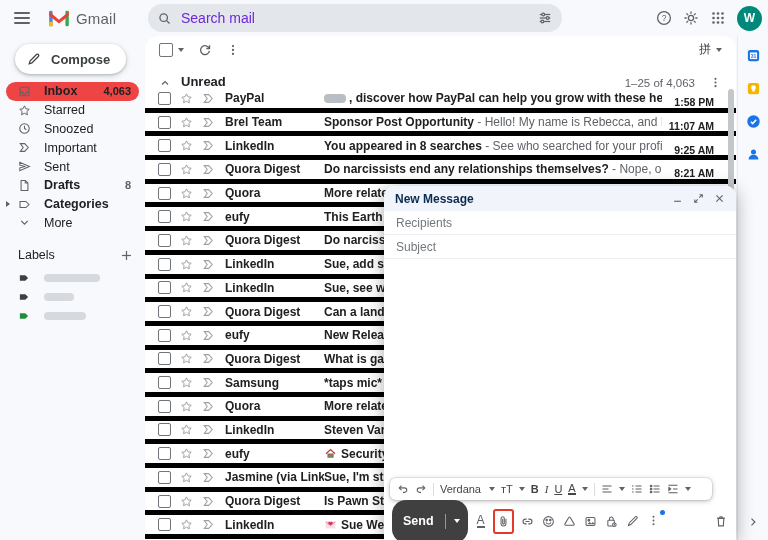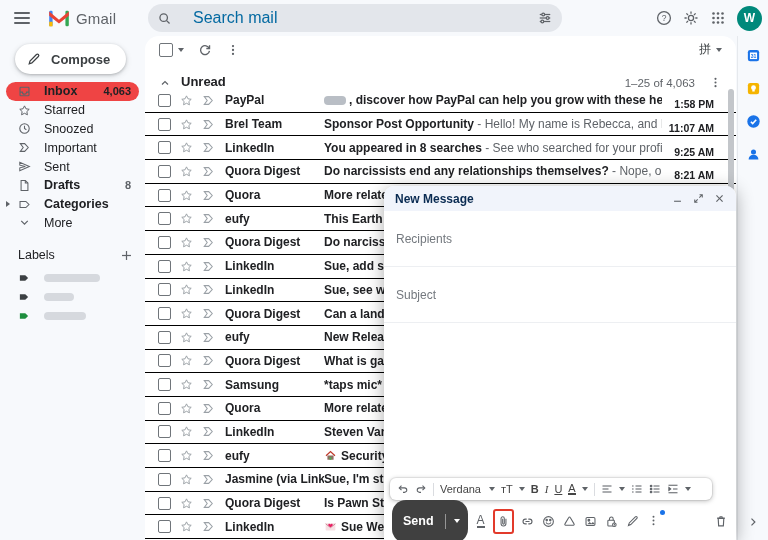--- a/index.html
+++ b/index.html
@@ -7,21 +7,21 @@
   .ic{display:inline-flex;align-items:center;justify-content:center;color:#5f6368;flex:none;}
   .ic svg{width:100%;height:100%;display:block;}
   .tri{width:0;height:0;border-left:3.5px solid transparent;border-right:3.5px solid transparent;border-top:4px solid #5f6368;display:inline-block;flex:none;}
   
   .topbar{position:absolute;top:0;left:0;width:768px;height:36px;display:flex;align-items:center;}
   .hamburger{width:16px;height:12px;margin-left:14px;display:flex;flex-direction:column;justify-content:space-between;cursor:pointer;}
   .hamburger i{height:1.8px;background:#5f6368;border-radius:1px;}
   .logo{margin-left:18px;width:22px;height:17px;}
   .appname{font-size:15px;color:#5f6368;margin-left:6px;letter-spacing:.2px;}
   .search{position:absolute;left:148px;top:4px;width:414px;height:28px;background:#e3e6eb;border-radius:14px;display:flex;align-items:center;padding:0 10px;box-sizing:border-box;}
-  .search .ph{font-size:16px;color:#0369a1;margin-left:22px;flex:1;}
+  .search .ph{font-size:14px;color:#6d28d9;margin-left:10px;flex:1;}
   .tb-right{position:absolute;right:6px;top:0;height:36px;display:flex;align-items:center;gap:11px;}
   .tb-right .ic{width:16px;height:16px;cursor:pointer;}
   .avatar{width:25px;height:25px;border-radius:50%;background:#00897b;color:#fff;font-size:12px;font-weight:bold;display:flex;align-items:center;justify-content:center;cursor:pointer;}
   
   .sidebar{position:absolute;left:0;top:36px;width:145px;bottom:0;}
   .compose-btn{position:absolute;left:15px;top:8px;height:30px;background:#fff;border-radius:16px;display:flex;align-items:center;padding:0 16px 0 12px;gap:10px;box-shadow:0 1px 3px rgba(60,64,67,.3),0 2px 6px rgba(60,64,67,.15);cursor:pointer;}
   .compose-btn span{font-size:13px;font-weight:bold;color:#3c4043;}
   .nav{position:absolute;left:6px;top:46px;width:133px;}
   .nav-item{height:18.8px;display:flex;align-items:center;border-radius:10px;padding:0 8px 0 12px;position:relative;font-size:12.5px;color:#202124;cursor:pointer;box-sizing:border-box;}
   .nav-item .ic{width:13px;height:13px;margin-right:13px;}
@@ -42,21 +42,21 @@
   .list-toolbar{height:27px;display:flex;align-items:center;padding:0 14px;}
   .cb{width:12px;height:12px;border:1.5px solid #70757a;border-radius:2px;background:#fff;cursor:pointer;flex:none;}
   .list-toolbar .ic{width:14px;height:14px;margin-left:14px;cursor:pointer;}
   .inputtools{margin-left:auto;display:flex;align-items:center;gap:5px;font-size:12px;color:#3c4043;cursor:pointer;}
   .section-h{height:26px;display:flex;align-items:flex-end;padding:0 14px;}
   .section-h .ic{width:12px;height:12px;margin-right:10px;cursor:pointer;}
   .section-title{font-size:13px;font-weight:bold;color:#202124;}
   .pager{margin-left:auto;font-size:11.5px;color:#5f6368;}
   .section-h .more{width:13px;height:13px;margin-left:14px;margin-right:0;}
   .rows{position:absolute;top:53px;left:0;right:0;bottom:0;overflow:hidden;}
-  .row{height:23.7px;display:flex;align-items:center;padding:0 22px 0 13px;border-bottom:1px solid #000000;box-sizing:border-box;cursor:pointer;}
+  .row{height:23.7px;display:flex;align-items:center;padding:0 22px 0 13px;border-bottom:5px solid #000000;box-sizing:border-box;cursor:pointer;}
   .row .cb{width:11px;height:11px;}
   .row .ic{width:13px;height:13px;margin-left:9px;color:#9aa0a6;}
   .row .sender{width:99px;margin-left:10px;font-size:12px;font-weight:bold;color:#202124;white-space:nowrap;overflow:hidden;flex:none;}
   .row .line{flex:1;display:flex;align-items:center;font-size:12px;white-space:nowrap;overflow:hidden;min-width:0;}
   .blurpill{display:none;width:22px;height:9px;border-radius:4px;background:#b9bec5;margin-right:3px;flex:none;}
   .subj-ic{display:none;width:13px;height:13px;margin-right:4px;}
   .subject{font-weight:bold;color:#202124;}
   .snippet{color:#5f6368;white-space:pre;}
   .dots{color:#5f6368;margin-left:auto;padding-left:8px;}
   .time{width:52px;text-align:right;font-size:10.5px;font-weight:bold;color:#202124;flex:none;margin-top:8px;}
@@ -64,21 +64,21 @@
   
   .rail{position:absolute;right:0;top:36px;width:31px;bottom:0;border-left:1px solid #e6e9ed;display:flex;flex-direction:column;align-items:center;padding-top:12px;gap:18px;box-sizing:border-box;}
   .rail .app{width:15px;height:15px;cursor:pointer;}
   .rail-toggle{position:absolute;bottom:12px;left:9px;width:12px;height:12px;cursor:pointer;}
   
   .compose{position:absolute;left:384px;top:186px;width:352px;bottom:0;background:#fff;border-radius:10px 10px 0 0;box-shadow:0 3px 18px rgba(0,0,0,.33);z-index:10;}
   .c-head{height:25px;background:#f1f4fb;border-radius:10px 10px 0 0;display:flex;align-items:center;padding:0 11px;}
   .c-title{font-size:12px;font-weight:bold;color:#0a2b52;}
   .c-ctrl{margin-left:auto;display:flex;align-items:center;gap:10px;}
   .c-ctrl .ic{width:11px;height:11px;cursor:pointer;}
-  .c-field{height:23px;display:flex;align-items:center;padding:16px 12px;border-bottom:1px solid #edeff2;font-size:12px;color:#73787e;cursor:text;}
+  .c-field{height:23px;display:flex;align-items:center;padding:0 12px;border-bottom:1px solid #edeff2;font-size:12px;color:#73787e;cursor:text;}
   .fmtbar{position:absolute;left:6px;bottom:40px;width:322px;height:22px;background:#fff;border-radius:6px;box-shadow:0 0 0 1px rgba(0,0,0,.06),0 1px 5px rgba(0,0,0,.28);display:flex;align-items:center;padding:0 7px;gap:6px;box-sizing:border-box;font-size:11px;color:#444;}
   .fmtbar .ic{width:12px;height:12px;cursor:pointer;}
   .fmtbar .sep{width:1px;height:13px;background:#dadce0;}
   .fmtbar .t{cursor:pointer;}
   .fnt{font-size:11px;color:#444;margin-right:2px;}
   .fmt-b{font-weight:bold;}
   .fmt-i{font-style:italic;font-family:"Liberation Serif",serif;}
   .fmt-u{text-decoration:underline;}
   .fmt-a{border-bottom:2px solid #444;line-height:10px;}
   .sendrow{position:absolute;left:8px;right:8px;bottom:5px;height:28px;display:flex;align-items:center;}

